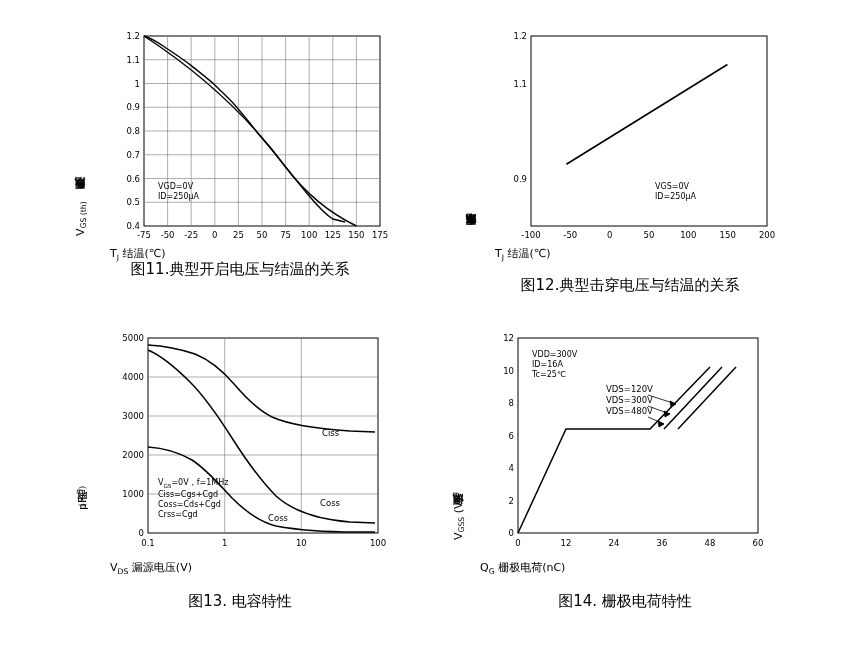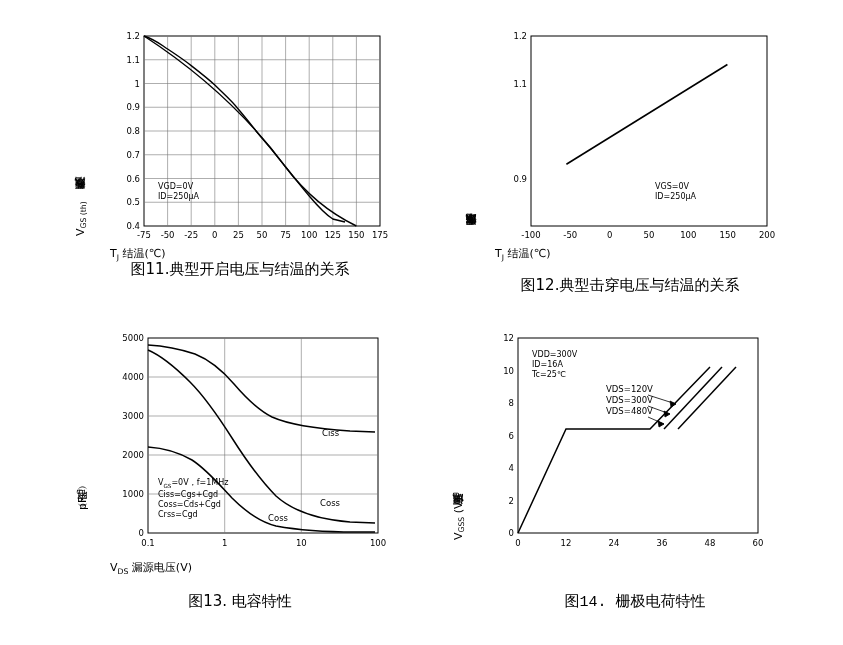--- a/index.html
+++ b/index.html
@@ -264,16 +264,19 @@
           <text x="182" y="218">36</text>
           <text x="230" y="218">48</text>
           <text x="278" y="218">60</text>
         </g>
       </svg>
       <div class="note" style="left:52px; top:22px;">VDD=300V<br>ID=16A<br>Tc=25℃</div>
       <div class="curve-label" style="left:126px; top:56px;">VDS=120V</div>
       <div class="curve-label" style="left:126px; top:67px;">VDS=300V</div>
       <div class="curve-label" style="left:126px; top:78px;">VDS=480V</div>
     </div>
-    <div class="fig-caption" style="position:absolute; left:10px; top:272px; width:370px;font-family:Liberation Mono, monospace;">图14. 栅极电荷特性</div>
+    <div class="axis-title" style="position:absolute; left:40px; top:240px; width:300px;">
+      Q<sub>G</sub> 栅极电荷(nC)
+    </div>
+    <div class="fig-caption" style="position:absolute; left:0px; top:272px; width:370px;">图14. 栅极电荷特性</div>
   </div>
 
 </div>
 
 </body></html>

